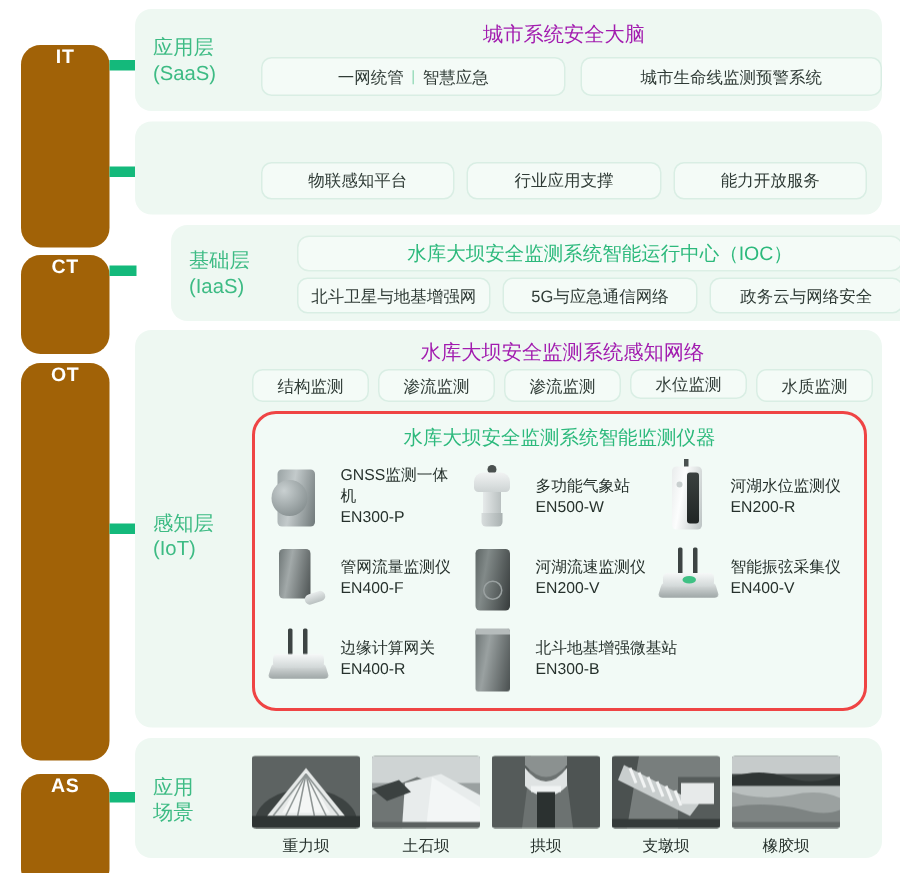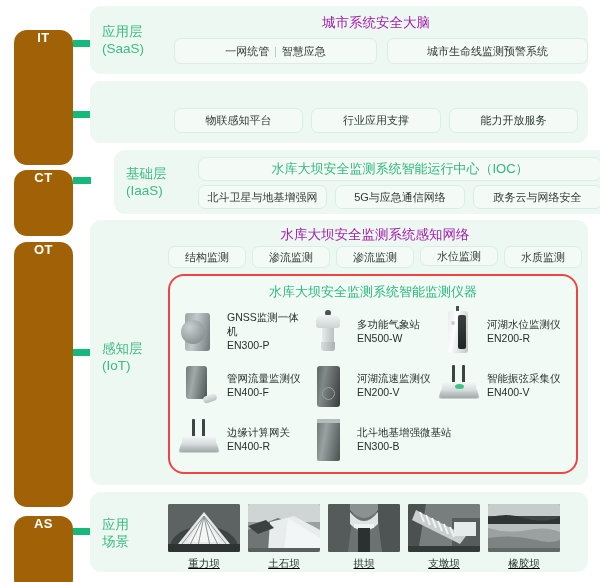--- a/index.html
+++ b/index.html
@@ -198,21 +198,21 @@
     border-radius:50%; background:#3fc184;
   }
   .router .a1, .router .a2 {
     position:absolute; top:4px; width:2.5px; height:18px;
     background:#3d4443; border-radius:1px;
   }
   .router .a1 { left:14px; }
   .router .a2 { left:24px; }
 
   
-  .scenes { position:absolute; display:flex; gap:8px;text-decoration:underline; }
+  .scenes { position:absolute; display:flex; gap:8px; }
   .scene { width: 72px; }
   .thumb {
     width: 72px; height: 48px;
     border-radius: 2px;
     overflow: hidden;
     position: relative;
     background: #6e7472;
   }
   .scenelabel {
     margin-top: 5px;

